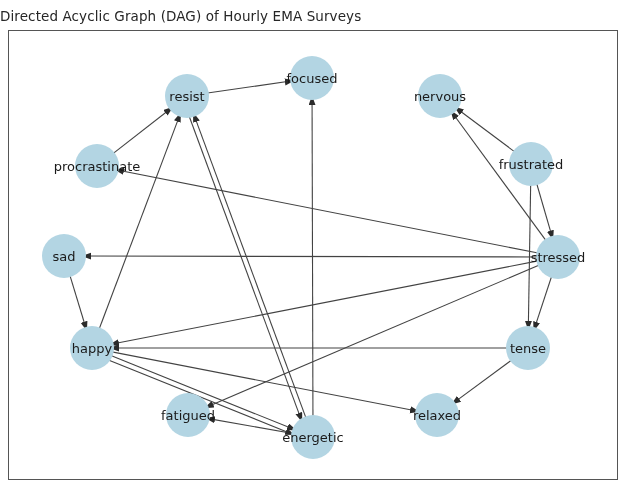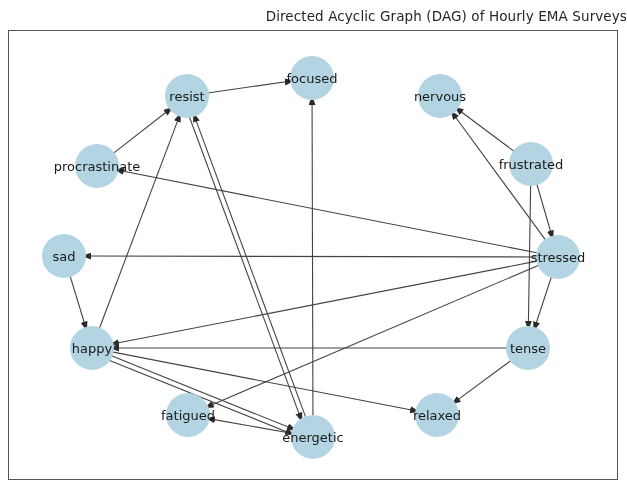--- a/index.html
+++ b/index.html
@@ -15,21 +15,21 @@
     width: 627px;
     height: 494px;
     background: #ffffff;
     overflow: hidden;
   }
   #figure-title {
     position: absolute;
     top: 8px;
     left: 0;
     width: 627px;
-    text-align: right;
+    text-align: left;
     font-size: 13.5px;
     color: #262626;
     font-family: "DejaVu Sans", sans-serif;
     letter-spacing: 0.1px;
   }
   #axes-frame {
     position: absolute;
     left: 8px;
     top: 30px;
     width: 610px;

